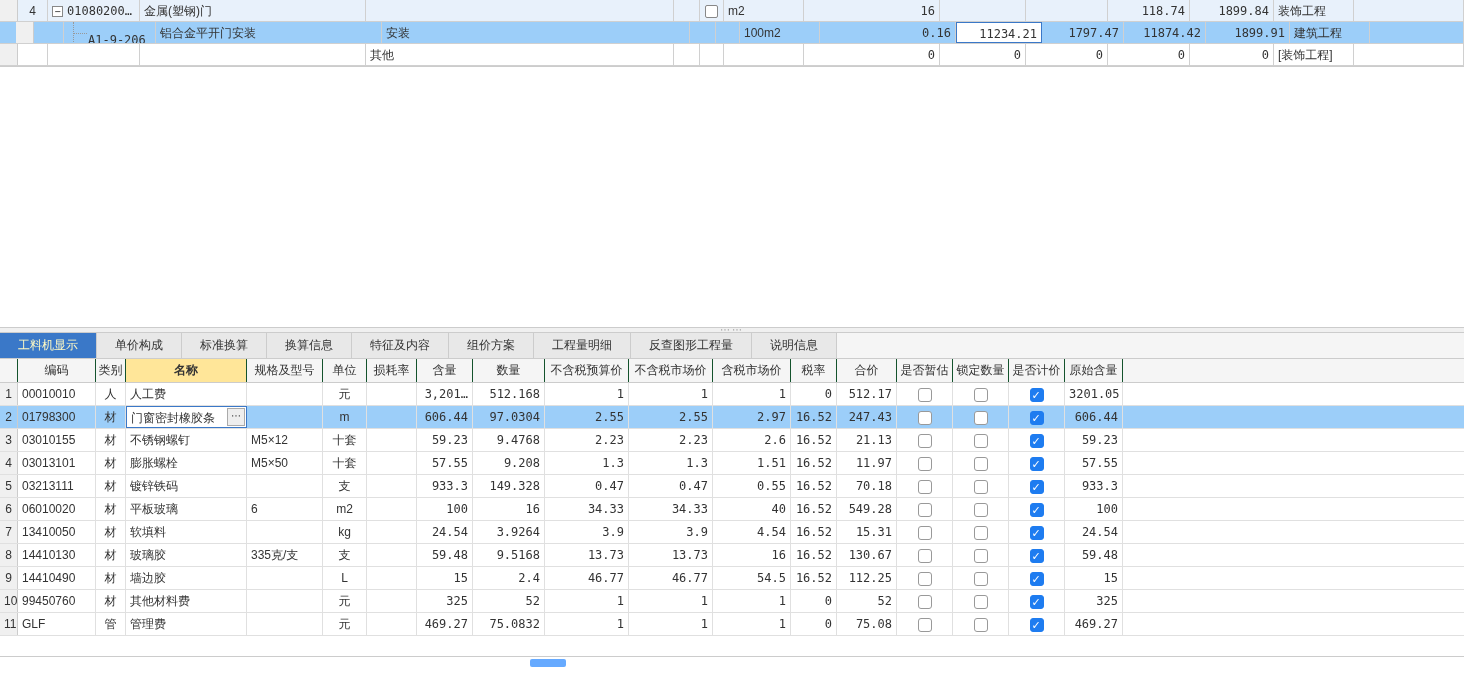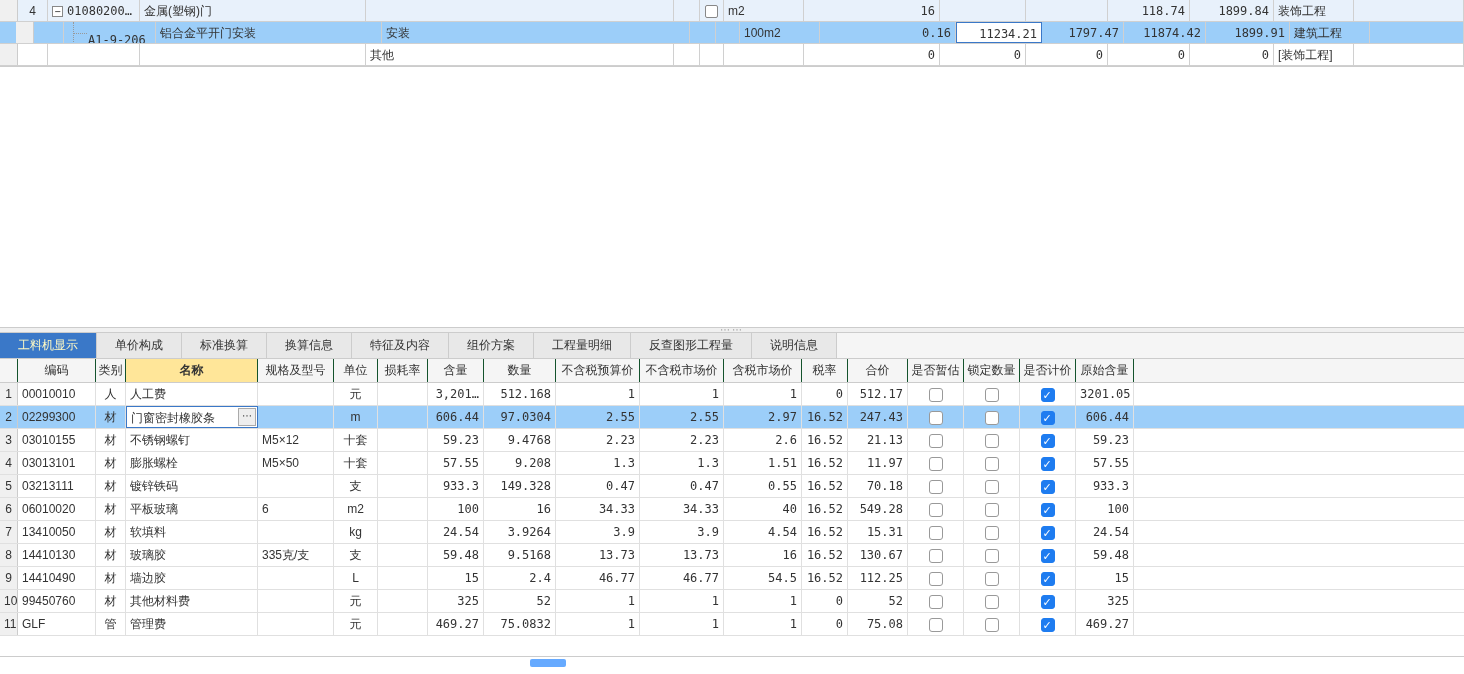--- a/index.html
+++ b/index.html
@@ -57,21 +57,21 @@
 .b-row .bcell.num { text-align: right; font-family: monospace; }
 .b-row .bcell.center { text-align: center; }
 .b-row .rownum { background: #f0f0f0; text-align: center; border-right: 1px solid #ccc; }
 .b-row.selected .rownum { background: #9ccef9; }
 .b-row .bcell.edit { background: #fff; border: 1px solid #3a78c8; position: relative; }
 .edit-btn { position: absolute; right: 1px; top: 1px; width: 18px; height: 18px; border: 1px solid #aaa; background: #eee; text-align: center; line-height: 14px; font-size: 10px; cursor: pointer; }
 
 .bw0 { width: 18px; }
 .bw1 { width: 78px; }
 .bw2 { width: 30px; }
-.bw3 { width: 132px; }
+.bw3 { width: 121px; }
 .bw4 { width: 76px; }
 .bw5 { width: 44px; }
 .bw6 { width: 50px; }
 .bw7 { width: 56px; }
 .bw8 { width: 72px; }
 .bw9 { width: 84px; }
 .bw10 { width: 84px; }
 .bw11 { width: 78px; }
 .bw12 { width: 46px; }
 .bw13 { width: 60px; }
@@ -193,21 +193,21 @@
         <div class="bcell bw11 num">1</div>
         <div class="bcell bw12 num">0</div>
         <div class="bcell bw13 num">512.17</div>
         <div class="bcell bw14 center"><span class="chk2"></span></div>
         <div class="bcell bw15 center"><span class="chk2"></span></div>
         <div class="bcell bw16 center"><span class="chk2 on"></span></div>
         <div class="bcell bw17 num">3201.05</div>
       </div>
       <div class="b-row selected">
         <div class="bcell bw0 rownum">2</div>
-        <div class="bcell bw1">02299300</div>
+        <div class="bcell bw1">01798300</div>
         <div class="bcell bw2 center">材</div>
         <div class="bcell bw3 edit">门窗密封橡胶条<span class="edit-btn">⋯</span></div>
         <div class="bcell bw4"></div>
         <div class="bcell bw5 center">m</div>
         <div class="bcell bw6"></div>
         <div class="bcell bw7 num">606.44</div>
         <div class="bcell bw8 num">97.0304</div>
         <div class="bcell bw9 num">2.55</div>
         <div class="bcell bw10 num">2.55</div>
         <div class="bcell bw11 num">2.97</div>

